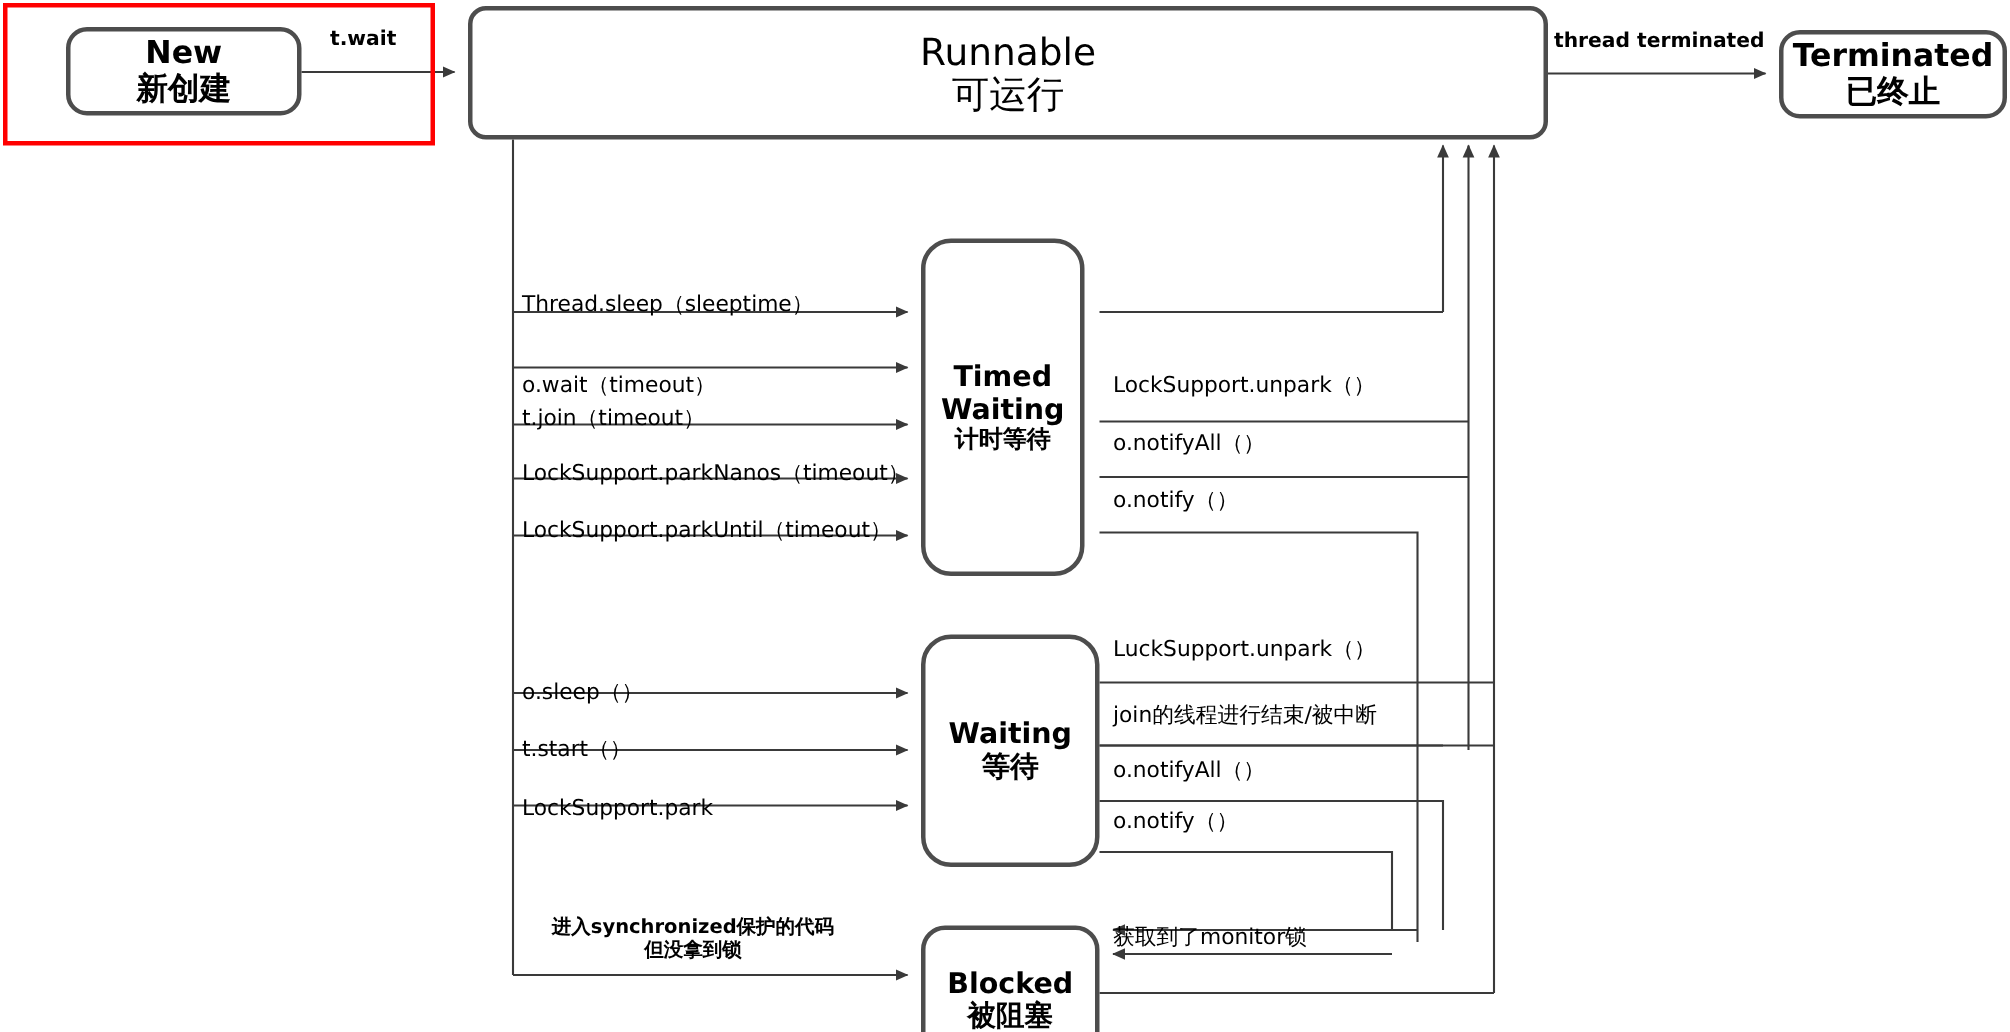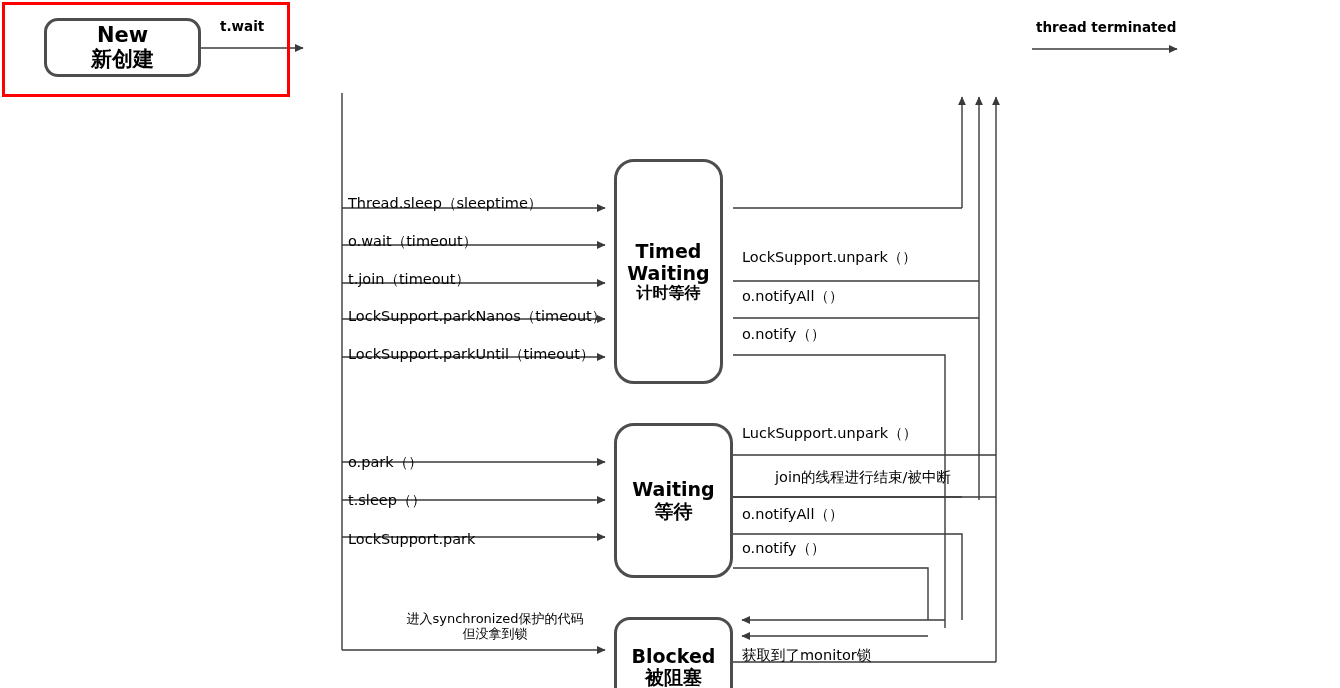--- a/index.html
+++ b/index.html
@@ -107,21 +107,29 @@
       <path d="M733,662 L996,662"></path>
 
     </g>
   </svg>
 
   <div class="node" id="node-new">
     <div class="en">New</div>
     <div class="zh">新创建</div>
   </div>
 
+  <div class="node" id="node-runnable">
+    <div class="en">Runnable</div>
+    <div class="zh">可运行</div>
+  </div>
 
+  <div class="node" id="node-terminated">
+    <div class="en">Terminated</div>
+    <div class="zh">已终止</div>
+  </div>
 
   <div class="node" id="node-timed">
     <div class="en">Timed</div>
     <div class="en">Waiting</div>
     <div class="zh">计时等待</div>
   </div>
 
   <div class="node" id="node-waiting">
     <div class="en">Waiting</div>
     <div class="zh">等待</div>
@@ -130,37 +138,37 @@
   <div class="node" id="node-blocked">
     <div class="en">Blocked</div>
     <div class="zh">被阻塞</div>
   </div>
 
   <div class="edge-label lbl-bold" style="left:220px;top:19px;">t.wait</div>
 
   <div class="edge-label lbl-bold" style="left:1036px;top:20px;">thread terminated</div>
 
   <div class="edge-label lbl-left" style="left:348px;top:175px;">Thread.sleep（sleeptime）</div>
-  <div class="edge-label lbl-left" style="left:348px;top:213px;">o.wait（timeout）</div>
+  <div class="edge-label lbl-left" style="left:348px;top:229px;">o.wait（timeout）</div>
   <div class="edge-label lbl-left" style="left:348px;top:251px;">t.join（timeout）</div>
   <div class="edge-label lbl-left" style="left:348px;top:326px;">LockSupport.parkUntil（timeout）</div>
   <div class="edge-label lbl-left" style="left:348px;top:288px;">LockSupport.parkNanos（timeout）</div>
 
   <div class="edge-label lbl-right" style="left:742px;top:249px;">LockSupport.unpark（）</div>
   <div class="edge-label lbl-right" style="left:742px;top:288px;">o.notifyAll（）</div>
   <div class="edge-label lbl-right" style="left:742px;top:326px;">o.notify（）</div>
 
-  <div class="edge-label lbl-left" style="left:348px;top:434px;">o.park（）</div>
-  <div class="edge-label lbl-left" style="left:348px;top:472px;">t.sleep（）</div>
+  <div class="edge-label lbl-left" style="left:348px;top:434px;">o.sleep（）</div>
+  <div class="edge-label lbl-left" style="left:348px;top:472px;">t.start（）</div>
   <div class="edge-label lbl-left" style="left:348px;top:511px;">LockSupport.park</div>
 
   <div class="edge-label lbl-right" style="left:742px;top:425px;">LuckSupport.unpark（）</div>
-  <div class="edge-label lbl-right" style="left:742px;top:469px;margin-left:33px;">join的线程进行结束/被中断</div>
+  <div class="edge-label lbl-right" style="left:742px;top:469px;">join的线程进行结束/被中断</div>
   <div class="edge-label lbl-right" style="left:742px;top:506px;">o.notifyAll（）</div>
   <div class="edge-label lbl-right" style="left:742px;top:540px;">o.notify（）</div>
 
-  <div class="edge-label lbl-small" style="left:369px;top:611px;width:252px;">进入synchronized保护的代码
+  <div class="edge-label lbl-small" style="left:336px;top:611px;width:252px;font-weight:bold;">进入synchronized保护的代码
 但没拿到锁</div>
-  <div class="edge-label lbl-right" style="left:742px;top:647px;">获取到了monitor锁</div>
+  <div class="edge-label lbl-right" style="left:742px;top:617px;">获取到了monitor锁</div>
 
   <div id="highlight-box"></div>
 
 </div>
 
 </body></html>

